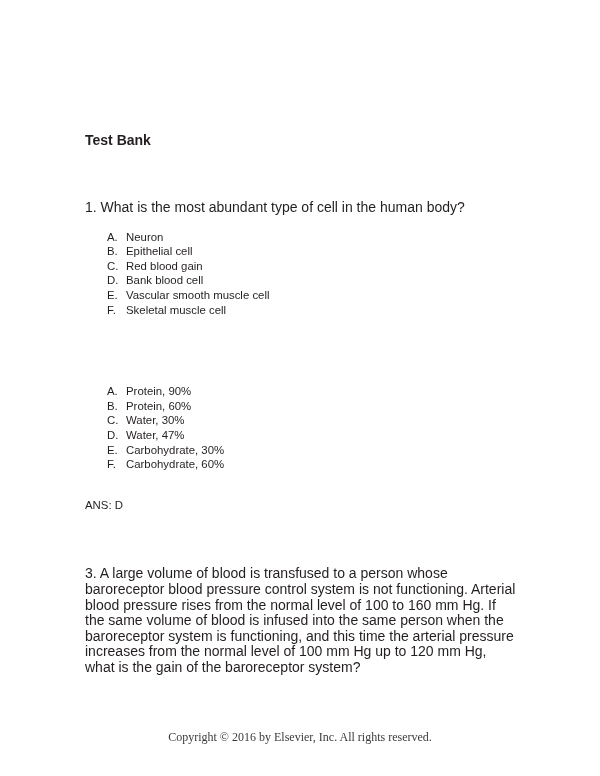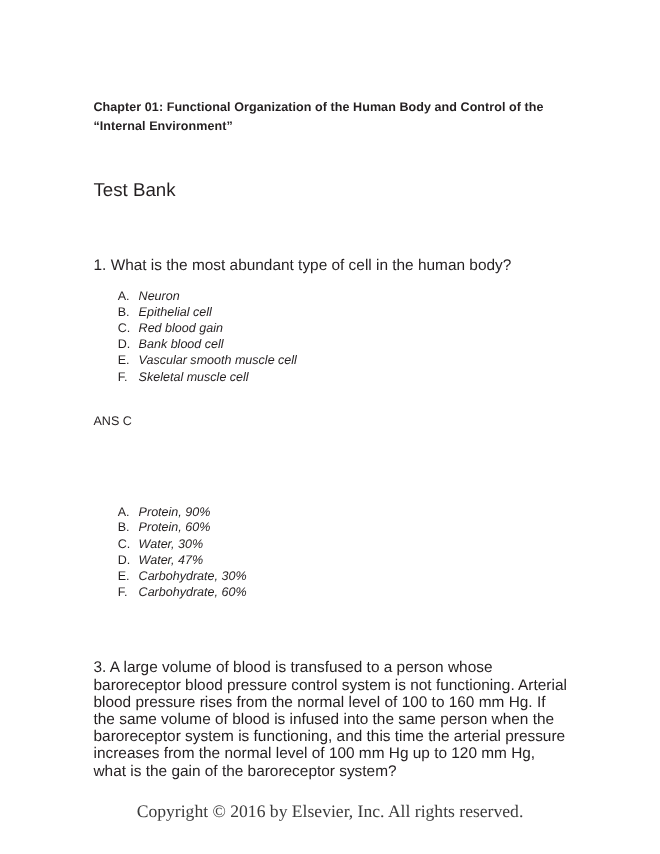--- a/index.html
+++ b/index.html
@@ -33,22 +33,22 @@
   
   .doc-title {
     font-size: 11.4px;
     font-weight: bold;
     line-height: 16.5px;
     letter-spacing: 0.005em;
     margin: 0;
     color: #231f20;
   }
   .section-label {
-    font-size: 17px;
-    font-weight: normal;
+    font-size: 14px;
+    font-weight: bold;
     line-height: 16px;
     margin: 0;
     padding-top: 42px;
     color: #231f20;
   }
 
   
   .question-block {
     padding-top: 53px;
   }
@@ -80,52 +80,50 @@
     padding-left: 22px;
     display: flex;
   }
   .option-letter {
     width: 19px;
     flex: 0 0 19px;
     display: inline-block;
   }
   .option-text {
     display: inline-block;
-    font-style: italic;
   }
 
   
   .answer-line {
     font-size: 11.4px;
     line-height: 15.6px;
     margin: 0;
     padding-top: 26px;
     color: #231f20;
   }
 
   
   .footer {
     position: absolute;
     left: 0;
     right: 0;
     top: 730px;
     text-align: center;
     font-family: "Liberation Serif", serif;
-    font-size: 16px;
+    font-size: 12px;
     color: #3b3b3b;
   }
 </style>
 </head>
 <body>
 
 <div class="page">
 
   <div class="content">
 
-    <p class="doc-title">Chapter 01: Functional Organization of the Human Body and Control of the “Internal Environment”</p>
 
     <p class="section-label">Test Bank</p>
 
     <div class="question-block first">
       <p class="question-text">
         <span class="q-num">1.</span>
         <span>What is the most abundant type of cell in the human body?</span>
       </p>
       <ul class="options">
         <li class="option-item">
@@ -146,21 +144,20 @@
         </li>
         <li class="option-item">
           <span class="option-letter">E.</span>
           <span class="option-text">Vascular smooth muscle cell</span>
         </li>
         <li class="option-item">
           <span class="option-letter">F.</span>
           <span class="option-text">Skeletal muscle cell</span>
         </li>
       </ul>
-      <p class="answer-line">ANS C</p>
     </div>
 
     <div class="question-block">
       <ul class="options">
         <li class="option-item">
           <span class="option-letter">A.</span>
           <span class="option-text">Protein, 90%</span>
         </li>
         <li class="option-item">
           <span class="option-letter">B.</span>
@@ -176,20 +173,21 @@
         </li>
         <li class="option-item">
           <span class="option-letter">E.</span>
           <span class="option-text">Carbohydrate, 30%</span>
         </li>
         <li class="option-item">
           <span class="option-letter">F.</span>
           <span class="option-text">Carbohydrate, 60%</span>
         </li>
       </ul>
+      <p class="answer-line">ANS: D</p>
     </div>
 
     <div class="question-block">
       <p class="question-text">
         <span class="q-num">3.</span>
         <span>A large volume of blood is transfused to a person whose baroreceptor blood pressure control system is not functioning. Arterial blood pressure rises from the normal level of 100 to 160 mm Hg.  If the same volume of blood is infused into the same person when the baroreceptor  system is functioning, and this time the arterial pressure increases from the normal level of 100 mm Hg up to 120 mm Hg, what is the gain of the baroreceptor system?</span>
       </p>
     </div>
 
   </div>

